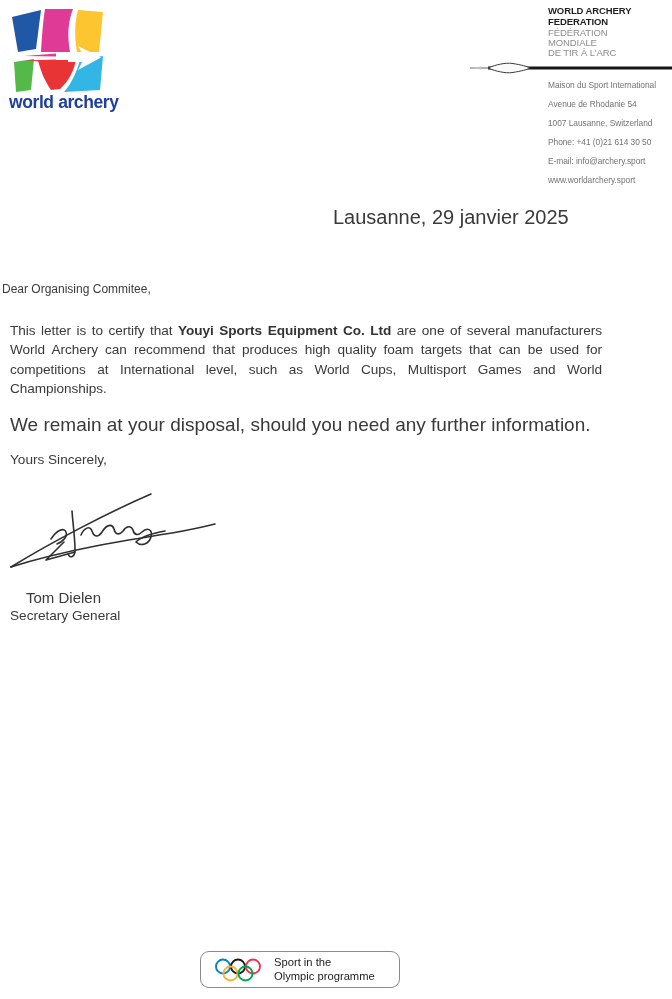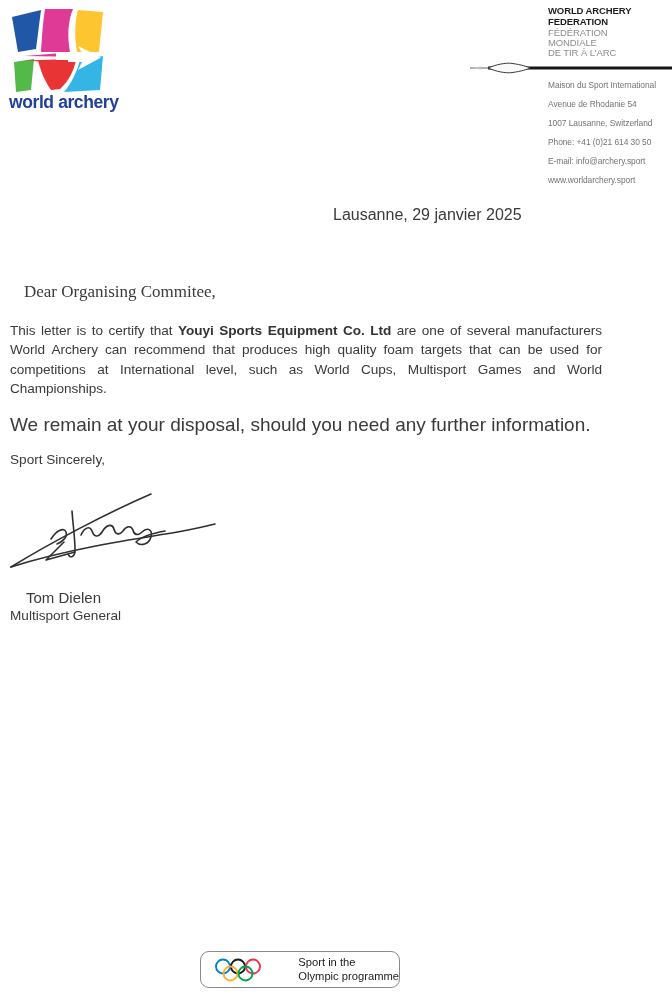--- a/index.html
+++ b/index.html
@@ -14,35 +14,35 @@
   .wordmark{left:9px;top:92px;font-size:17.5px;font-weight:800;color:#20409a;letter-spacing:-0.4px;}
   .org-en{left:548px;top:6px;font-size:9.5px;font-weight:bold;color:#1f1f1f;
           line-height:10.5px;letter-spacing:-0.1px;white-space:pre-line;}
   .org-fr{left:548px;top:28px;font-size:9.5px;font-weight:normal;color:#8c8c8c;
           line-height:10.2px;letter-spacing:-0.1px;white-space:pre-line;}
   .arrow-svg{left:440px;top:60px;width:232px;height:16px;}
   .address{left:548px;top:76px;font-size:8.4px;line-height:19px;color:#737373;
            letter-spacing:-0.05px;white-space:pre-line;}
 
   
-  .dateline{left:333px;top:206px;font-size:16px;}
-  .salutation{left:24px;top:282px;font-size:17px;font-family:Liberation Serif, serif;}
+  .dateline{left:333px;top:206px;font-size:20px;}
+  .salutation{left:2px;top:282px;font-size:12px;}
   .para{left:10px;top:321px;width:592px;font-size:13.6px;line-height:19.3px;
         text-align:justify;letter-spacing:-0.05px;}
   .para strong{color:#333333;margin-top:28px;}
   .line2{left:10px;top:414px;font-size:19px;}
   .valediction{left:10px;top:452px;font-size:13.6px;}
   .signature-svg{left:2px;top:486px;width:215px;height:85px;}
   .signer-name{left:26px;top:589px;font-size:15px;}
   .signer-title{left:10px;top:608px;font-size:13.6px;}
 
   
   .badge{left:200px;top:951px;width:185px;height:35px;border:1px solid #8a8a8a;
          border-radius:9px;display:flex;align-items:center;gap:10px;padding-left:13px;
-         box-sizing:content-box;background:#ffffff;justify-content:space-between;}
+         box-sizing:content-box;background:#ffffff;}
   .rings-svg{width:50px;height:24px;flex:0 0 auto;}
   .badge-text{font-size:11.2px;line-height:13.5px;color:#1c1c1c;white-space:pre-line;}
 </style>
 </head>
 <body>
 
 <svg class="abs logo-svg" viewBox="0 0 95 84" aria-hidden="true">
 
   <path d="M2,9 L31,2 L26,41 L8,44 Z" fill="#2057a7"></path>
   <path d="M35,1 L63,1 C58,13 57,28 60,44 L31,44 C32,28 33,13 35,1 Z" fill="#e03a97"></path>
@@ -78,32 +78,32 @@
 www.worldarchery.sport</div>
 
 <div class="abs dateline">Lausanne, 29 janvier 2025</div>
 
 <div class="abs salutation">Dear Organising Commitee,</div>
 
 <p class="abs para"><span>This letter is to certify that </span><strong>Youyi Sports Equipment Co. Ltd</strong><span> are one of several manufacturers World Archery can recommend that produces high quality foam targets that can be used for competitions at International level, such as World Cups, Multisport Games and World Championships.</span></p>
 
 <div class="abs line2">We remain at your disposal, should you need any further information.</div>
 
-<div class="abs valediction">Sport Sincerely,</div>
+<div class="abs valediction">Yours Sincerely,</div>
 
 <svg class="abs signature-svg" viewBox="0 0 215 85" aria-hidden="true" fill="none" stroke="#2f2f2f" stroke-width="1.6" stroke-linecap="round" stroke-linejoin="round">
   <path d="M9,81 C48,57 105,27 149,8"></path>
   <path d="M9,81 C62,64 125,54 170,47 C187,44 201,41 213,38"></path>
   <path d="M70,25 C71,39 73,52 73,64 C73,71 68,73 66,68"></path>
   <path d="M49,53 C55,44 62,41 64,46 C66,51 60,56 55,58 M79,49 C82,42 88,39 90,45 C92,51 96,52 100,46 C104,39 110,37 112,43 C113,48 117,50 121,45 C124,40 129,39 131,44 C132,49 136,50 140,46 C145,41 151,43 149,51 C147,58 139,61 134,56 C139,51 152,47 163,45"></path>
   <path d="M73,66 L44,74 L62,56"></path>
 </svg>
 
 <div class="abs signer-name">Tom Dielen</div>
-<div class="abs signer-title">Multisport General</div>
+<div class="abs signer-title">Secretary General</div>
 
 <div class="abs badge">
   <svg class="rings-svg" viewBox="0 0 50 24" aria-hidden="true" fill="none" stroke-width="1.9">
     <circle cx="9" cy="8.5" r="7" stroke="#0081c8"></circle>
     <circle cx="24" cy="8.5" r="7" stroke="#1a1a1a"></circle>
     <circle cx="39" cy="8.5" r="7" stroke="#ee334e"></circle>
     <circle cx="16.5" cy="15.5" r="7" stroke="#fcb131"></circle>
     <circle cx="31.5" cy="15.5" r="7" stroke="#00a651"></circle>
   </svg>
   <div class="badge-text">Sport in the

